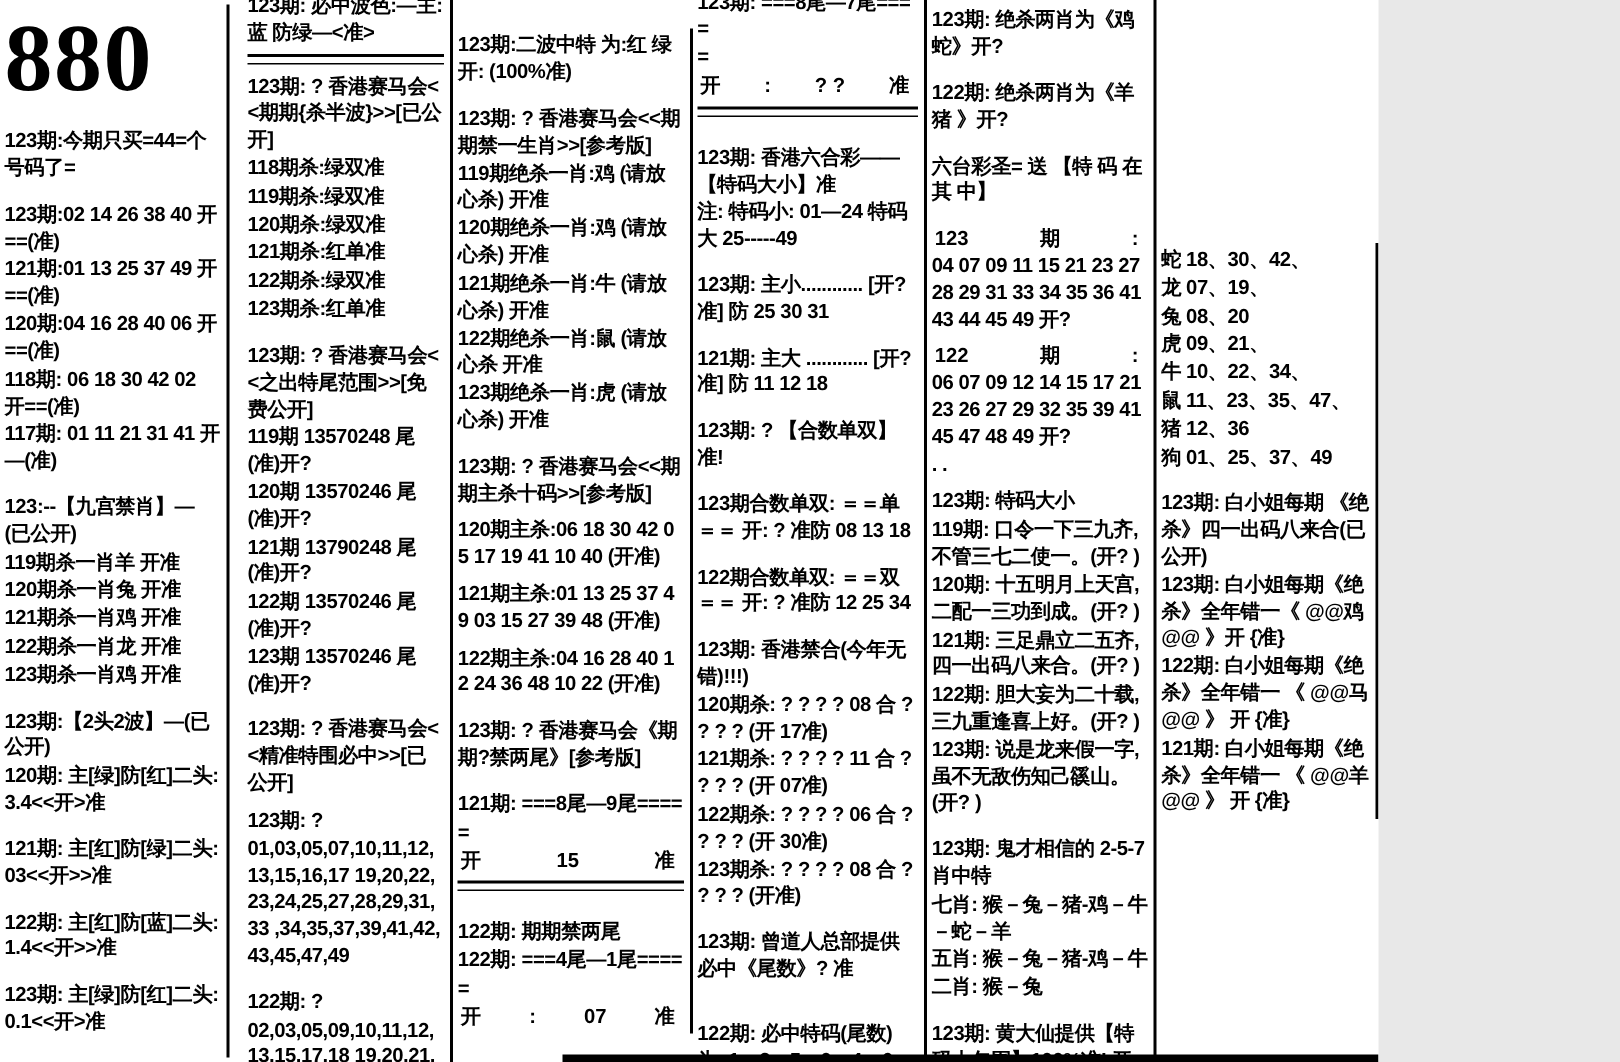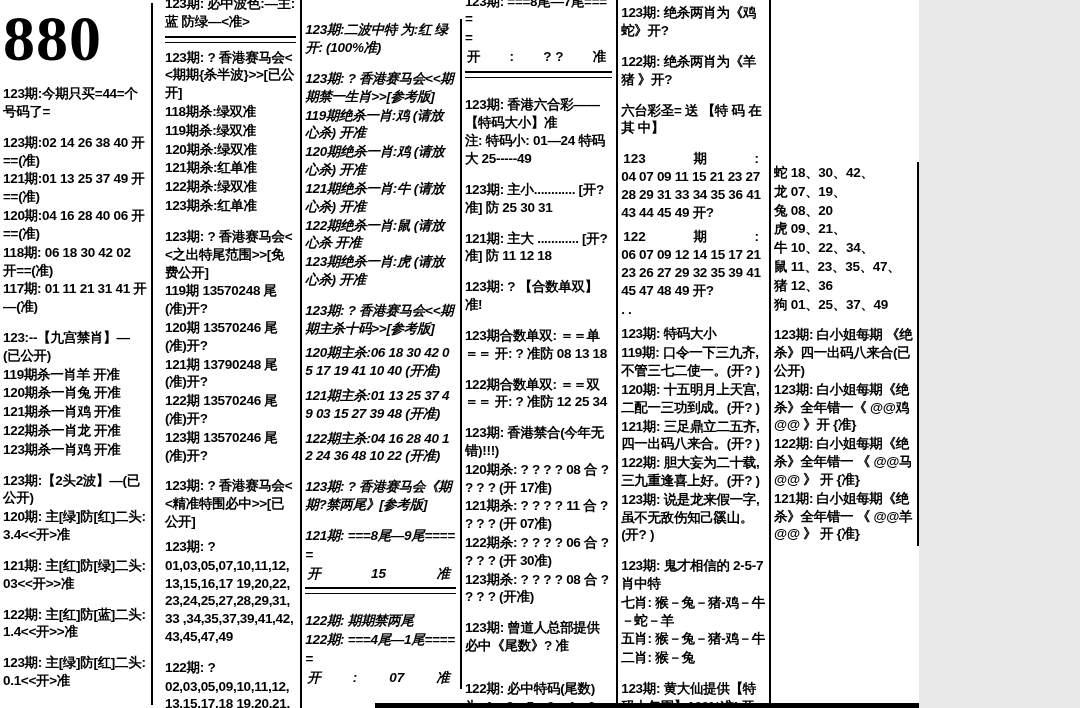--- a/index.html
+++ b/index.html
@@ -16,21 +16,21 @@
   }
   .col{
     box-sizing:border-box;
     padding:2px 4px 2px 3px;
     overflow:hidden;
     border-right:2px solid #000;
   }
   .col:last-child{border-right:none;}
   .col-1{width:180px;}
   .col-2{width:174px;padding-left:12px;}
-  .col-3{width:188px;font-style:italic;}
+  .col-3{width:188px;}
   .col-4{width:184px;}
   .col-5{width:180px;}
   .col-6{width:174px;}
   .line{
     font-size:13.5px;
     line-height:1.32;
     letter-spacing:-0.3px;
     word-break:break-all;
     margin:0 0 1px 0;
   }

